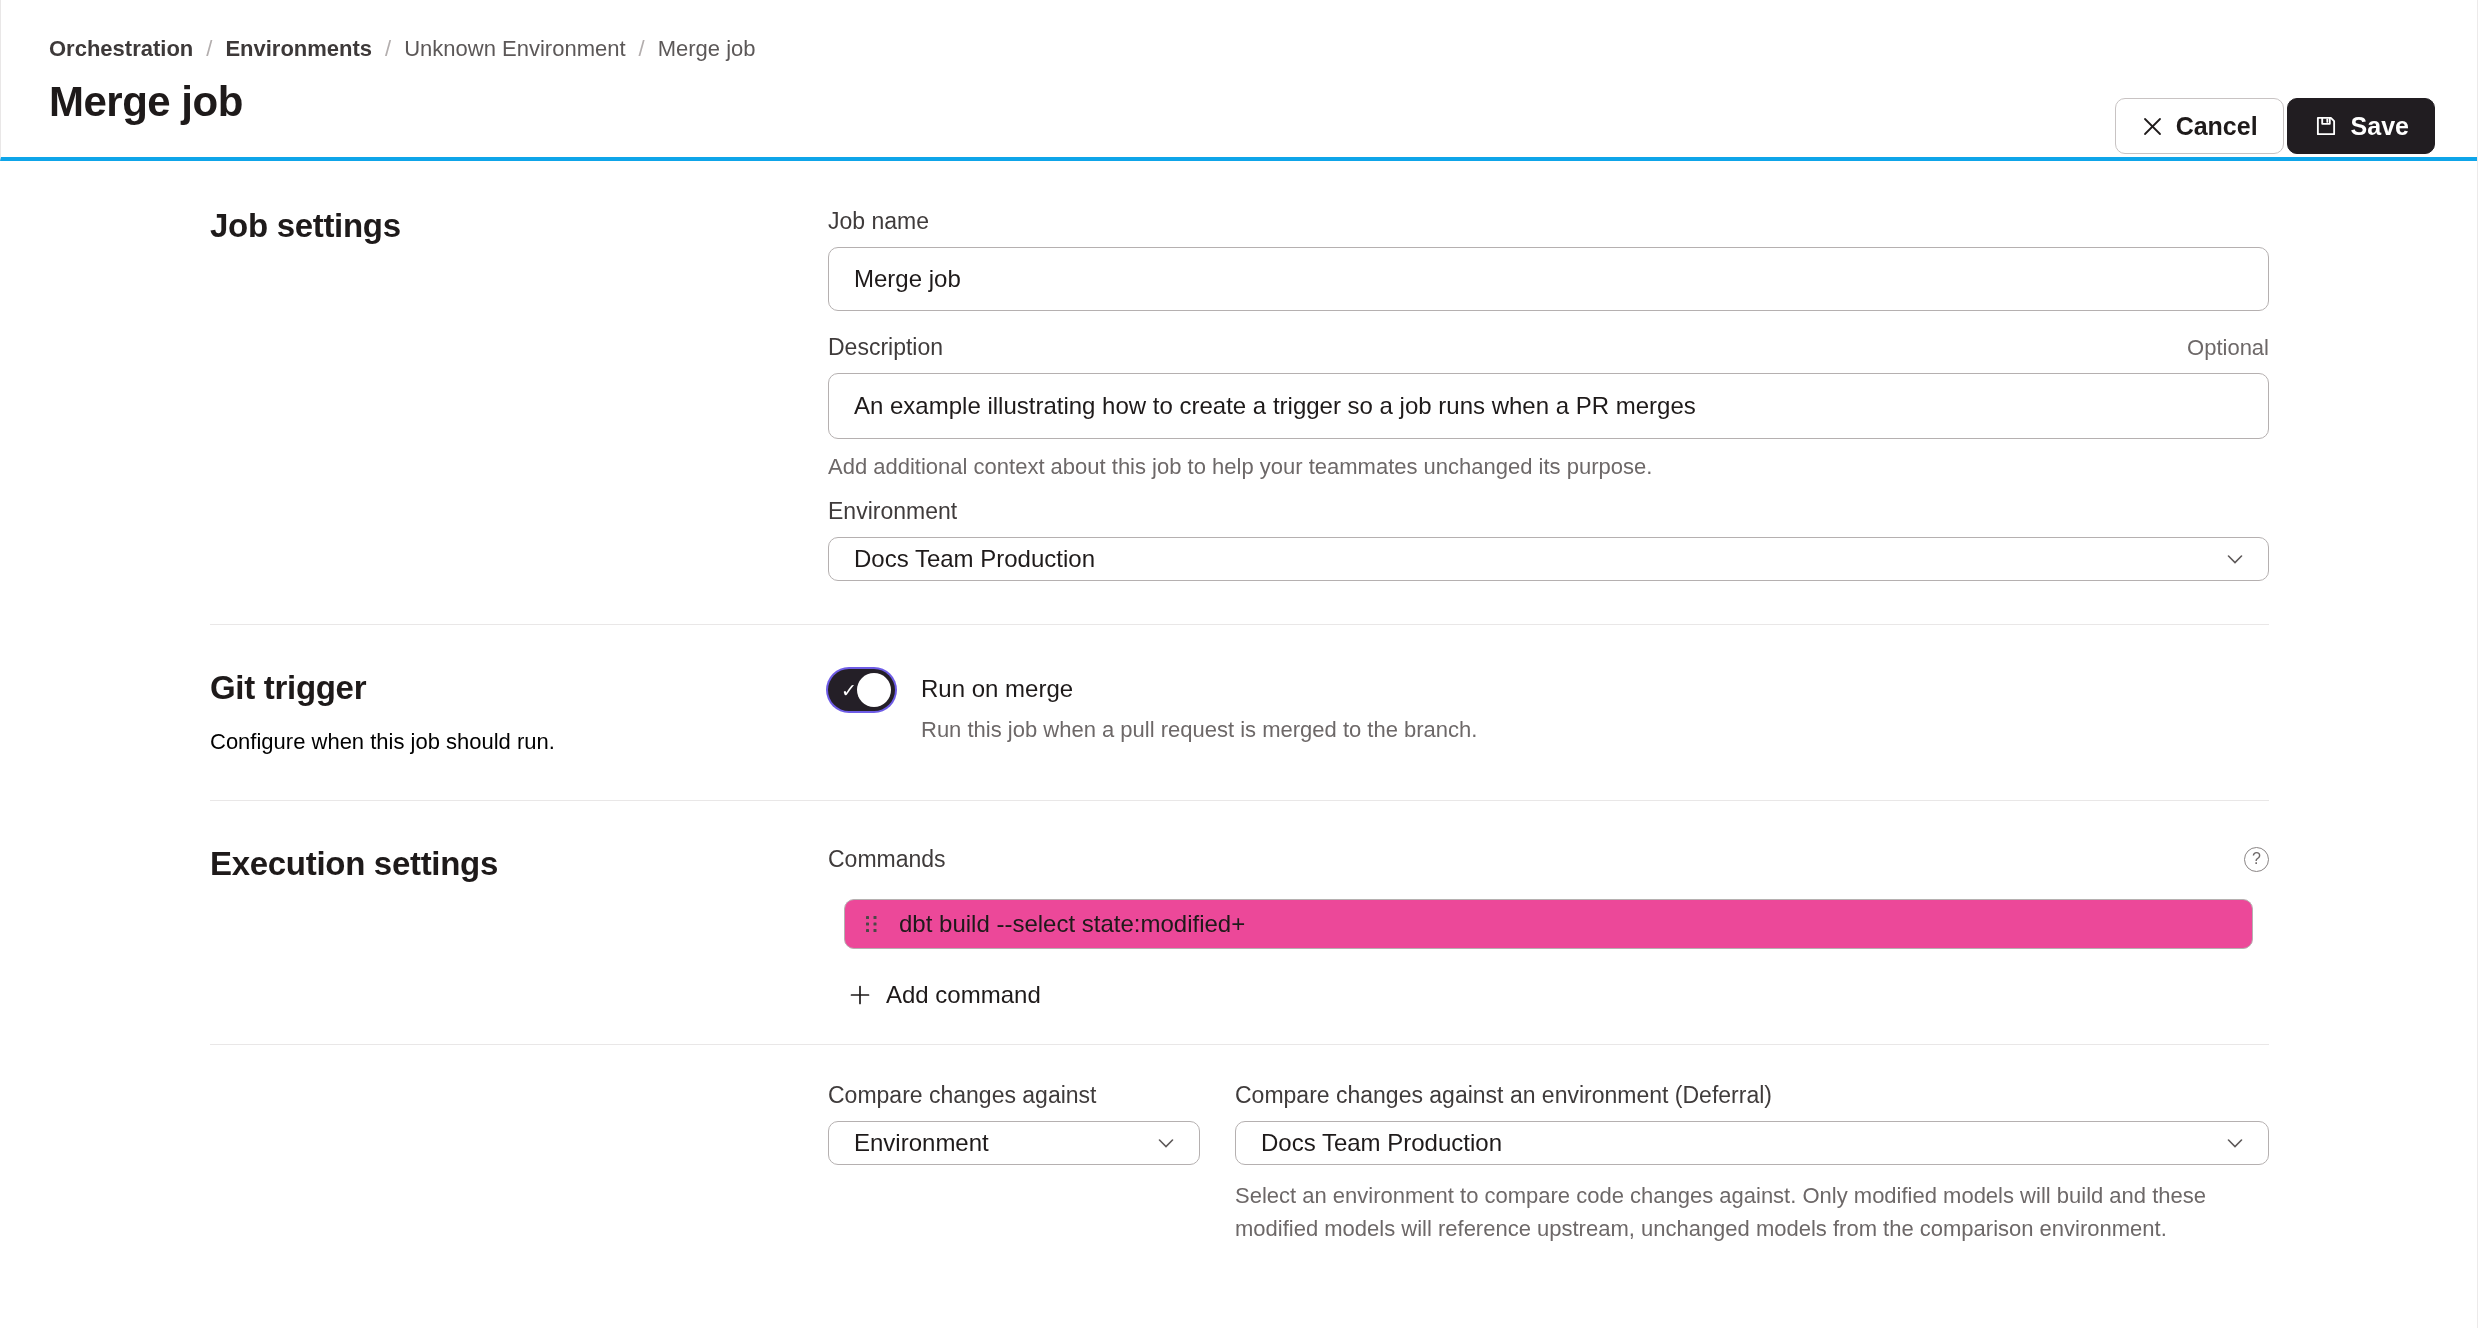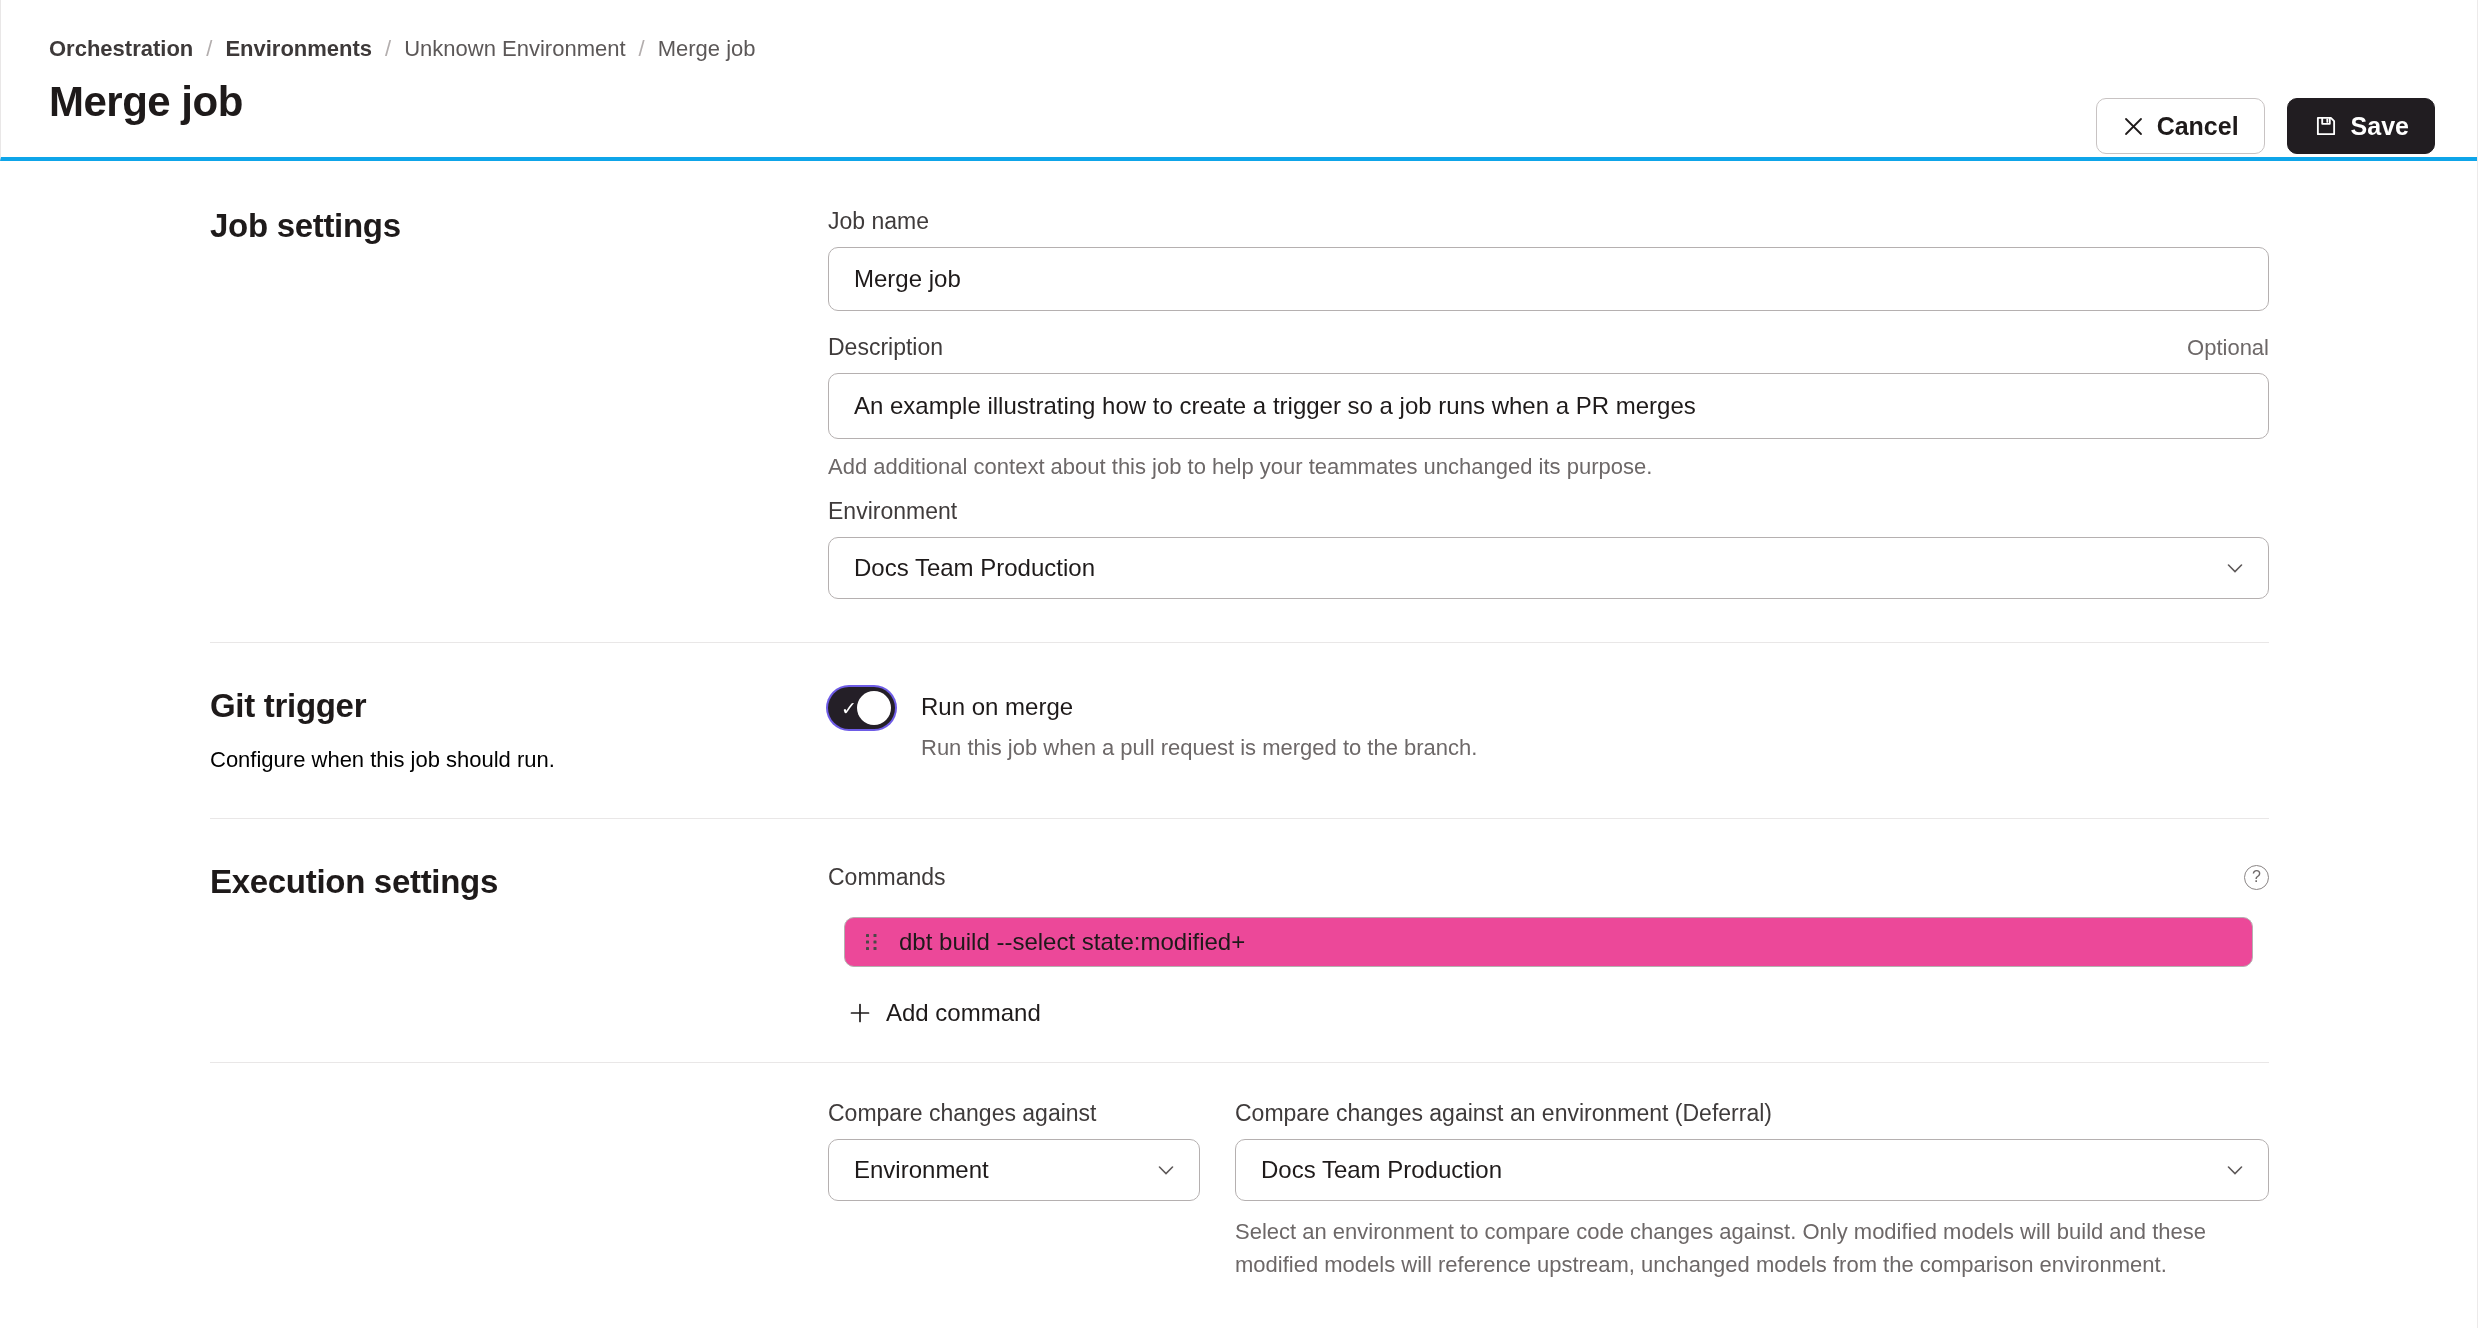--- a/index.html
+++ b/index.html
@@ -16,21 +16,21 @@
     position:relative; height:161px;
     border-bottom:4px solid #0ea5e9;
     border-left:1px solid #e9e7e7;
     padding:36px 42px 0 48px;
   }
   .breadcrumb { display:flex; align-items:center; gap:13px; font-size:22px; }
   .crumb-strong { color:#3d3939; font-weight:bold; }
   .crumb-muted  { color:#5c5858; }
   .crumb-sep    { color:#b3aeae; }
   .page-title { margin-top:16px; font-size:42px; font-weight:bold; letter-spacing:-0.5px; color:#1e1a1a; }
-  .header-actions { position:absolute; top:98px; right:42px; display:flex; gap:22px; }
+  .header-actions { position:absolute; top:98px; right:42px; display:flex; gap:3px; }
   .btn {
     display:flex; align-items:center; gap:12px;
     height:56px; padding:0 25px; border-radius:10px;
     font-size:25px; font-weight:bold; cursor:pointer;
     font-family:inherit;
   }
   .btn-secondary { background:#ffffff; border:1px solid #c8c3c3; color:#1e1a1a; }
   .btn-primary   { background:#211d21; border:1px solid #211d21; color:#ffffff; }
   .btn svg { display:block; }
 
@@ -56,21 +56,21 @@
     padding:0 25px; font-size:24px; color:#1e1a1a;
     font-family:inherit; background:#ffffff; outline:none;
   }
   .text-input.tall { height:66px; }
   .helper { margin-top:14px; font-size:22px; line-height:28px; color:#6d6868; }
   .gap-top { margin-top:22px; }
   .gap-top-sm { margin-top:16px; }
 
   .select {
     display:flex; align-items:center; justify-content:space-between;
-    width:100%; height:62px; margin-top:12px;
+    width:100%; height:44px; margin-top:12px;
     border:1px solid #b5b0b0; border-radius:10px;
     padding:0 25px; font-size:24px; color:#1e1a1a;
     background:#ffffff; cursor:pointer;
   }
   .select svg { flex:none; }
 
   
   .toggle-row { display:flex; align-items:flex-start; }
   .toggle {
     flex:none; position:relative; width:67px; height:42px; border-radius:21px;

